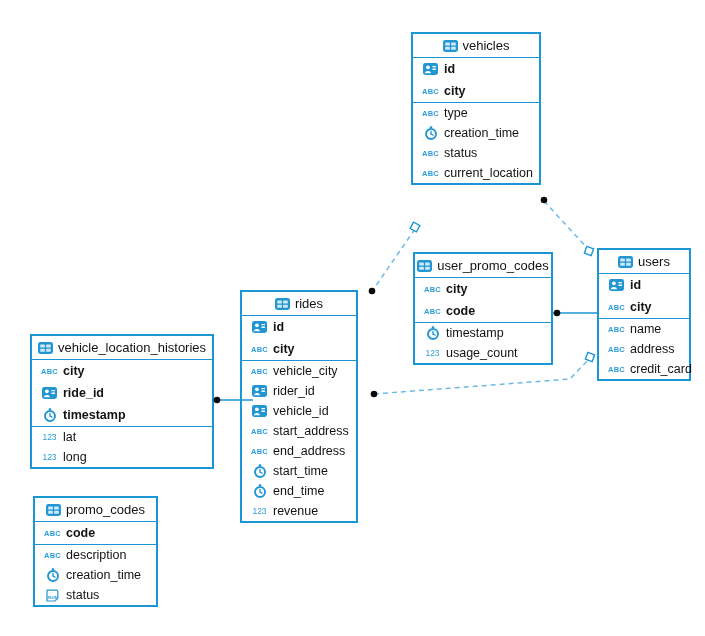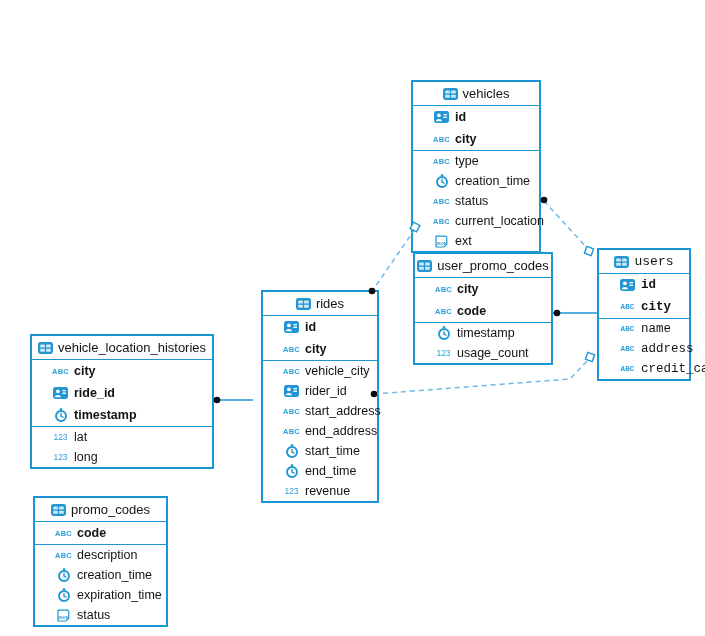--- a/index.html
+++ b/index.html
@@ -17,39 +17,39 @@
     position:absolute; background:#ffffff; border:2px solid #1b96d4;
     box-sizing:border-box; z-index:2; color:#131313;
   }
   .table-header {
     height:23px; display:flex; align-items:center; justify-content:center;
     gap:5px; border-bottom:1.5px solid #1b96d4; font-size:13px; font-weight:400;
     white-space:nowrap;
   }
   .pk-section { border-bottom:1.5px solid #1b96d4; }
   .row {
-    display:flex; align-items:center; padding-left:19px; gap:4px;
+    display:flex; align-items:center; padding-left:8px; gap:4px;
     font-size:12.5px; white-space:nowrap;
   }
   .row.pk    { height:22px; font-weight:700; }
   .row.field { height:20px; font-weight:400; }
   .icon-cell {
     flex:0 0 19px; width:19px; display:flex; align-items:center;
     justify-content:center;
   }
   .abc-glyph { color:#2d9eda; font-size:7.5px; font-weight:700; letter-spacing:0.2px; }
   .num-glyph { color:#2d9eda; font-size:8.5px; font-weight:400; }
 
   
-  .t-vehicles                   { left:411px; top:32px;  width:130px;margin-top:48px; }
+  .t-vehicles                   { left:411px; top:32px;  width:130px; }
   .t-user_promo_codes           { left:413px; top:252px; width:140px; }
-  .t-users                      { left:597px; top:248px; width:94px;font-family:Liberation Mono, monospace;  }
-  .t-rides                      { left:261px; top:290px; width:118px; }
+  .t-users                      { left:597px; top:248px; width:94px;  }
+  .t-rides                      { left:240px; top:290px; width:118px; }
   .t-vehicle_location_histories { left:30px;  top:334px; width:184px; }
-  .t-promo_codes                { left:33px;  top:496px; width:135px; }
+  .t-promo_codes                { left:33px;  top:496px; width:125px; }
 </style>
 </head>
 <body>
 
 <div class="canvas">
 
   <div class="table t-vehicles">
       <div class="table-header">
         <span class="icon-cell" style="flex-basis: 15px;">
           <svg width="15" height="12" viewBox="0 0 15 12">
@@ -105,29 +105,20 @@
             <span class="abc-glyph">ABC</span>
           </span>
           <span>status</span>
         </div>
         <div class="row field">
           <span class="icon-cell">
             <span class="abc-glyph">ABC</span>
           </span>
           <span>current_location</span>
         </div>
-        <div class="row field">
-          <span class="icon-cell">
-            <svg width="15" height="13" viewBox="0 0 15 13">
-              <path d="M2 1.2 h9.2 a1.6 1.6 0 0 1 1.6 1.6 v6.6 l-3 2.6 H2 z" fill="#fff" stroke="#2196d3" stroke-width="1.2" stroke-linejoin="round"></path>
-              <text x="7.2" y="10.4" font-size="4" font-weight="bold" fill="#2196d3" text-anchor="middle" font-family="Liberation Sans, sans-serif">JSON</text>
-            </svg>
-          </span>
-          <span>ext</span>
-        </div>
       </div>
     </div>
   <div class="table t-user_promo_codes">
       <div class="table-header">
         <span class="icon-cell" style="flex-basis: 15px;">
           <svg width="15" height="12" viewBox="0 0 15 12">
             <rect width="15" height="12" rx="2.4" fill="#2196d3"></rect>
             <rect x="2.2" y="2.4" width="4.7" height="3.1" rx="0.6" fill="#cfe8f7"></rect>
             <rect x="8.1" y="2.4" width="4.7" height="3.1" rx="0.6" fill="#cfe8f7"></rect>
             <rect x="2.2" y="6.7" width="4.7" height="3.1" rx="0.6" fill="#cfe8f7"></rect>
@@ -271,20 +262,32 @@
               <circle cx="4.9" cy="4.3" r="1.9" fill="#fff"></circle>
               <path d="M1.9 10.2 C1.9 7.4 7.9 7.4 7.9 10.2 Z" fill="#fff"></path>
               <rect x="9.4" y="2.9" width="3.6" height="1.4" rx="0.4" fill="#fff"></rect>
               <rect x="9.4" y="5.6" width="3.6" height="1.4" rx="0.4" fill="#fff"></rect>
             </svg>
           </span>
           <span>rider_id</span>
         </div>
         <div class="row field">
           <span class="icon-cell">
+            <svg width="15" height="12" viewBox="0 0 15 12">
+              <rect width="15" height="12" rx="2.4" fill="#2196d3"></rect>
+              <circle cx="4.9" cy="4.3" r="1.9" fill="#fff"></circle>
+              <path d="M1.9 10.2 C1.9 7.4 7.9 7.4 7.9 10.2 Z" fill="#fff"></path>
+              <rect x="9.4" y="2.9" width="3.6" height="1.4" rx="0.4" fill="#fff"></rect>
+              <rect x="9.4" y="5.6" width="3.6" height="1.4" rx="0.4" fill="#fff"></rect>
+            </svg>
+          </span>
+          <span>vehicle_id</span>
+        </div>
+        <div class="row field">
+          <span class="icon-cell">
             <span class="abc-glyph">ABC</span>
           </span>
           <span>start_address</span>
         </div>
         <div class="row field">
           <span class="icon-cell">
             <span class="abc-glyph">ABC</span>
           </span>
           <span>end_address</span>
         </div>
@@ -408,31 +411,20 @@
         <div class="row field">
           <span class="icon-cell">
             <svg width="14" height="14" viewBox="0 0 14 14">
               <rect x="5.7" y="0.2" width="2.6" height="1.8" rx="0.6" fill="#2196d3"></rect>
               <circle cx="7" cy="8" r="5" fill="#fff" stroke="#2196d3" stroke-width="1.9"></circle>
               <line x1="7" y1="8" x2="7" y2="5.4" stroke="#2196d3" stroke-width="1.3" stroke-linecap="round"></line>
               <line x1="7" y1="8" x2="9" y2="9.1" stroke="#2196d3" stroke-width="1.3" stroke-linecap="round"></line>
             </svg>
           </span>
           <span>creation_time</span>
-        </div>
-        <div class="row field">
-          <span class="icon-cell">
-            <svg width="14" height="14" viewBox="0 0 14 14">
-              <rect x="5.7" y="0.2" width="2.6" height="1.8" rx="0.6" fill="#2196d3"></rect>
-              <circle cx="7" cy="8" r="5" fill="#fff" stroke="#2196d3" stroke-width="1.9"></circle>
-              <line x1="7" y1="8" x2="7" y2="5.4" stroke="#2196d3" stroke-width="1.3" stroke-linecap="round"></line>
-              <line x1="7" y1="8" x2="9" y2="9.1" stroke="#2196d3" stroke-width="1.3" stroke-linecap="round"></line>
-            </svg>
-          </span>
-          <span>expiration_time</span>
         </div>
         <div class="row field">
           <span class="icon-cell">
             <svg width="15" height="13" viewBox="0 0 15 13">
               <path d="M2 1.2 h9.2 a1.6 1.6 0 0 1 1.6 1.6 v6.6 l-3 2.6 H2 z" fill="#fff" stroke="#2196d3" stroke-width="1.2" stroke-linejoin="round"></path>
               <text x="7.2" y="10.4" font-size="4" font-weight="bold" fill="#2196d3" text-anchor="middle" font-family="Liberation Sans, sans-serif">JSON</text>
             </svg>
           </span>
           <span>status</span>
         </div>

